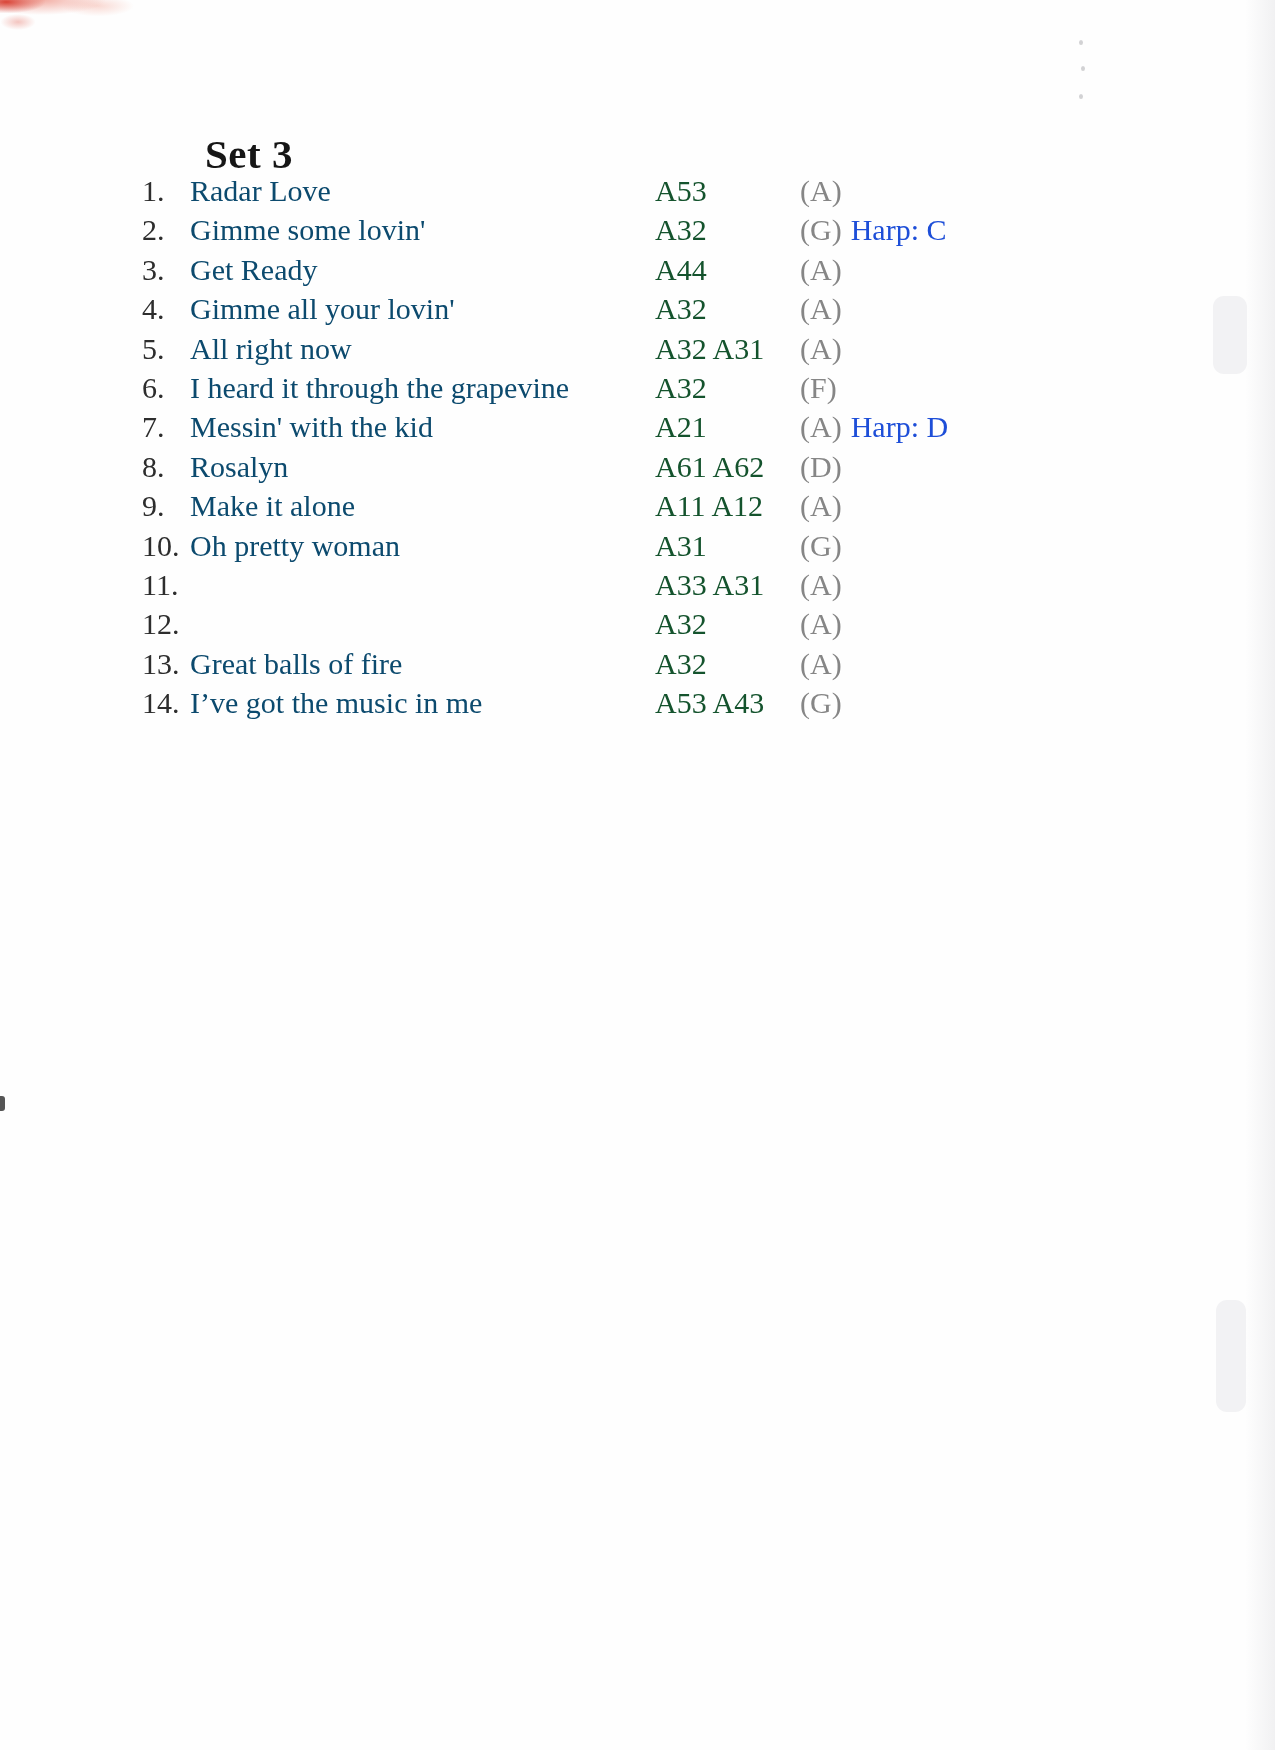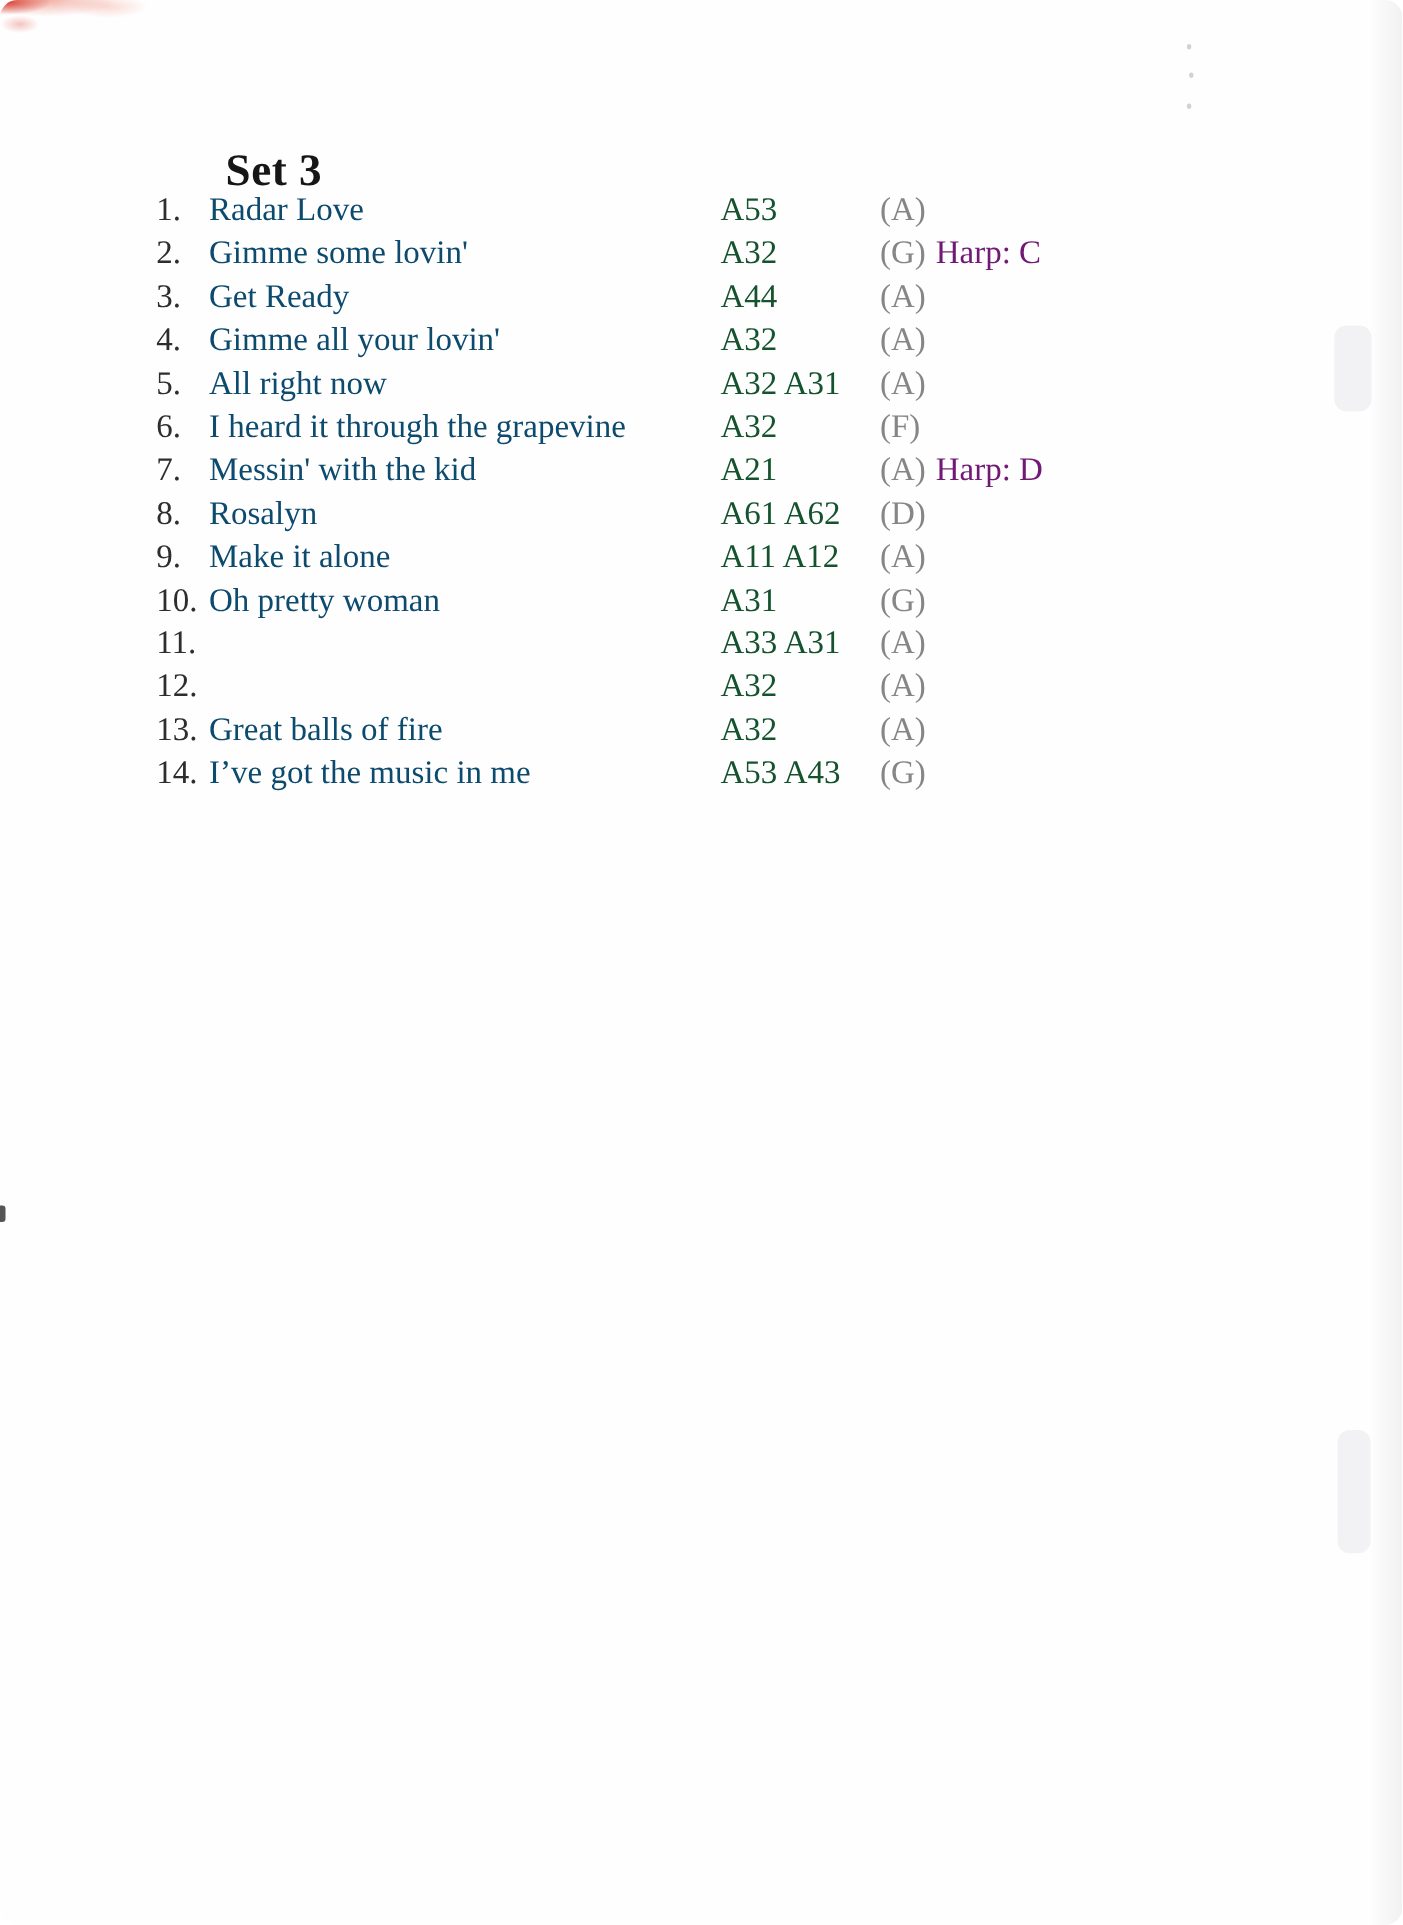--- a/index.html
+++ b/index.html
@@ -7,21 +7,20 @@
     padding: 0;
     background: #ffffff;
   }
   .page {
     position: relative;
     width: 1275px;
     height: 1750px;
     background: #fefefe;
     overflow: hidden;
     font-family: "Liberation Serif", serif;
-    border-radius: 16px;
   }
   
   .edge-wash {
     position: absolute;
     top: 0;
     right: 0;
     width: 30px;
     height: 100%;
     background: linear-gradient(to right, rgba(225,225,228,0), rgba(225,225,228,0.45));
   }
@@ -63,21 +62,21 @@
     left: 655px;
     color: #14532d;
   }
   .song-row .keyharp {
     position: absolute;
     left: 800px;
     color: #868686;
   }
   .song-row .harp {
     margin-left: 9px;
-    color: #701a75;
+    color: #1d4ed8;
   }
   
   .artifact-corner-red {
     position: absolute;
     left: 0;
     top: 0;
     width: 170px;
     height: 40px;
     background:
       radial-gradient(55px 16px at 6px 2px,  rgba(214,55,42,0.92), rgba(214,55,42,0) 72%),

